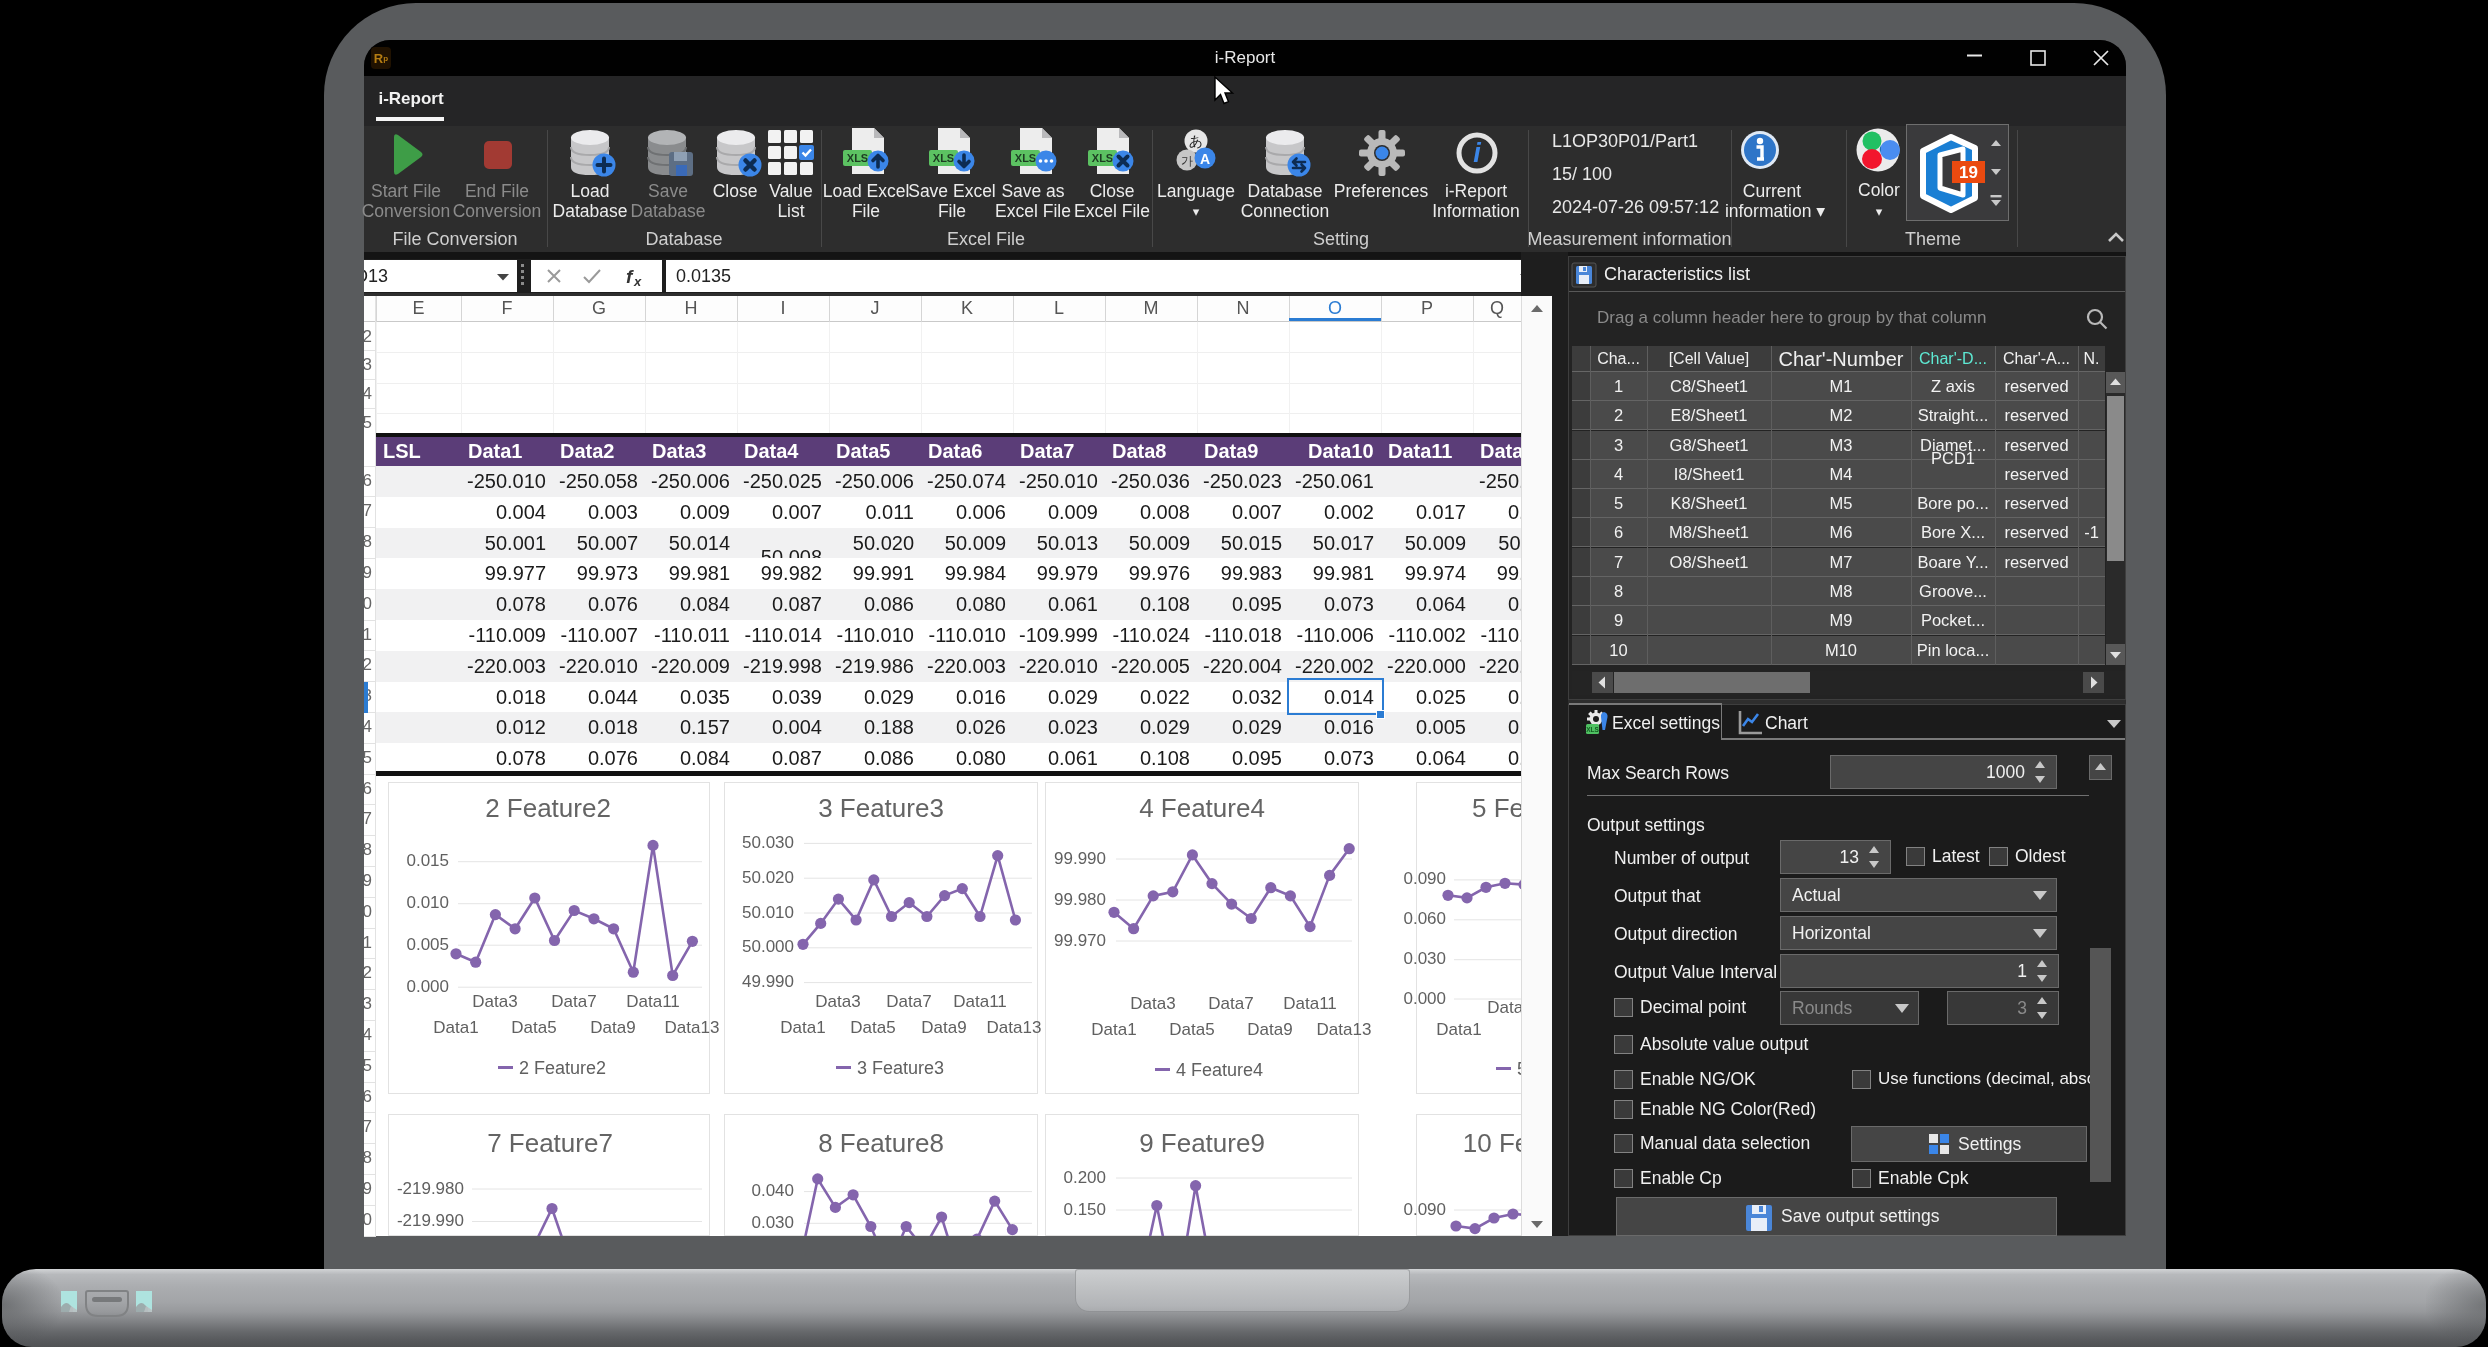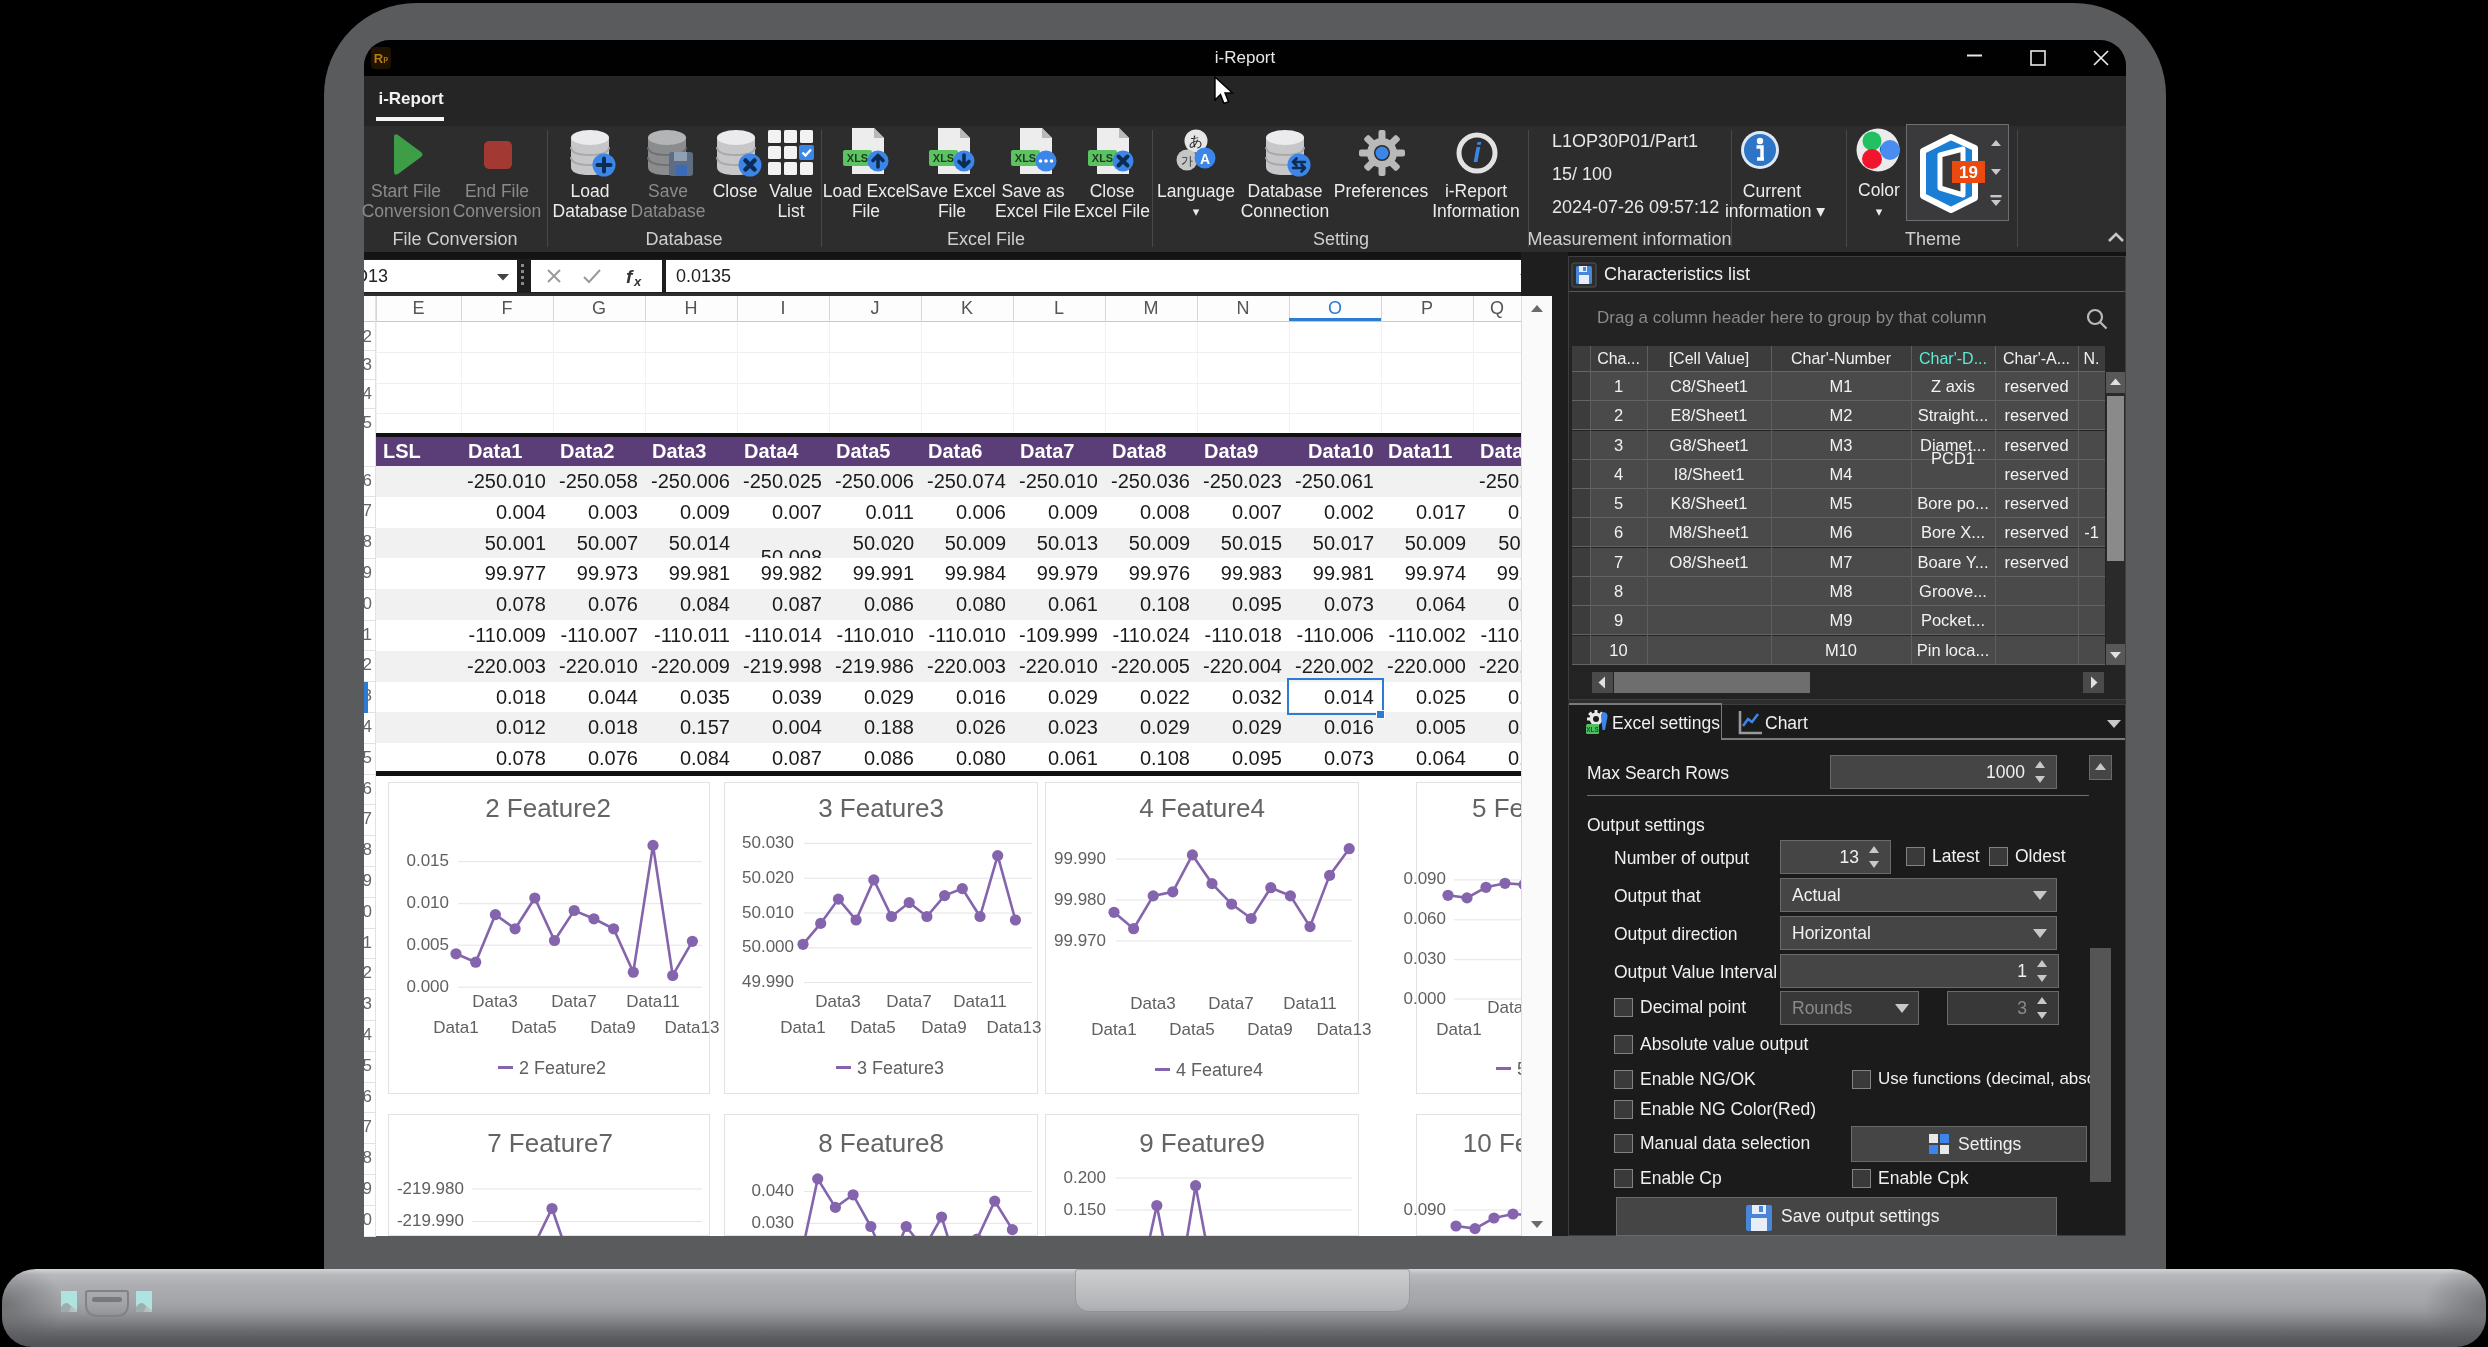--- a/index.html
+++ b/index.html
@@ -1094,21 +1094,21 @@
     </svg>
 <div style="left:1569px;top:291px;width:556px;height:1px;background:#585858;"></div>
 <div style="left:1572px;top:346px;width:533px;height:26px;background:#3c3c3c;border-bottom:1px solid #666;"></div>
 <div style="left:1590px;top:346px;width:57px;height:26px;overflow:hidden;">
       <div class="t" style="position:absolute;left:0;top:0;width:57px;height:26px;color:#f0f0f0;font-size:16px;">Cha...</div>
     </div>
 <div style="left:1647px;top:346px;width:124px;height:26px;overflow:hidden;">
       <div class="t" style="position:absolute;left:0;top:0;width:124px;height:26px;color:#f0f0f0;font-size:16px;">[Cell Value]</div>
     </div>
 <div style="left:1771px;top:346px;width:140px;height:26px;overflow:hidden;">
-      <div class="t" style="position:absolute;left:0;top:0;width:140px;height:26px;color:#f0f0f0;font-size:16px;">Char'-Number</div>
+      <div class="t" style="position:absolute;left:0;top:0;width:140px;height:26px;color:#f0f0f0;font-size:20px;">Char'-Number</div>
     </div>
 <div style="left:1911px;top:346px;width:84px;height:26px;overflow:hidden;">
       <div class="t" style="position:absolute;left:0;top:0;width:84px;height:26px;color:#5eead4;font-size:16px;">Char'-D...</div>
     </div>
 <div style="left:1995px;top:346px;width:83px;height:26px;overflow:hidden;">
       <div class="t" style="position:absolute;left:0;top:0;width:83px;height:26px;color:#f0f0f0;font-size:16px;">Char'-A...</div>
     </div>
 <div style="left:2078px;top:346px;width:27px;height:26px;overflow:hidden;">
       <div class="t" style="position:absolute;left:0;top:0;width:27px;height:26px;color:#f0f0f0;font-size:16px;">N.</div>
     </div>

